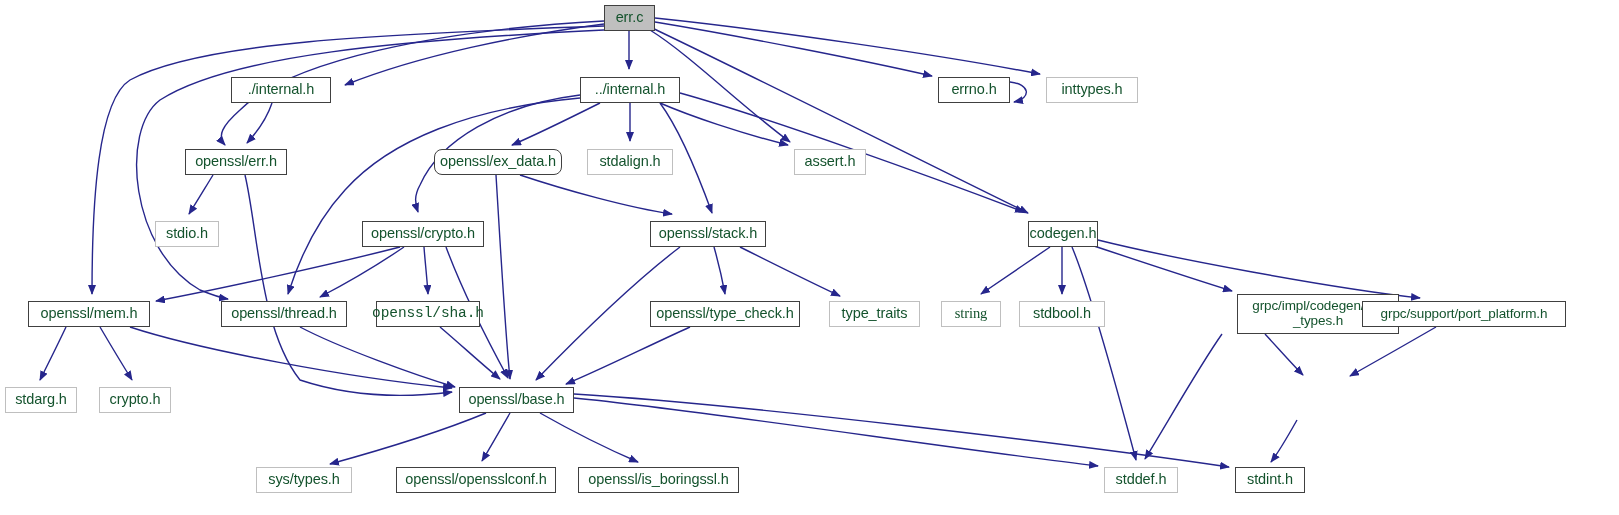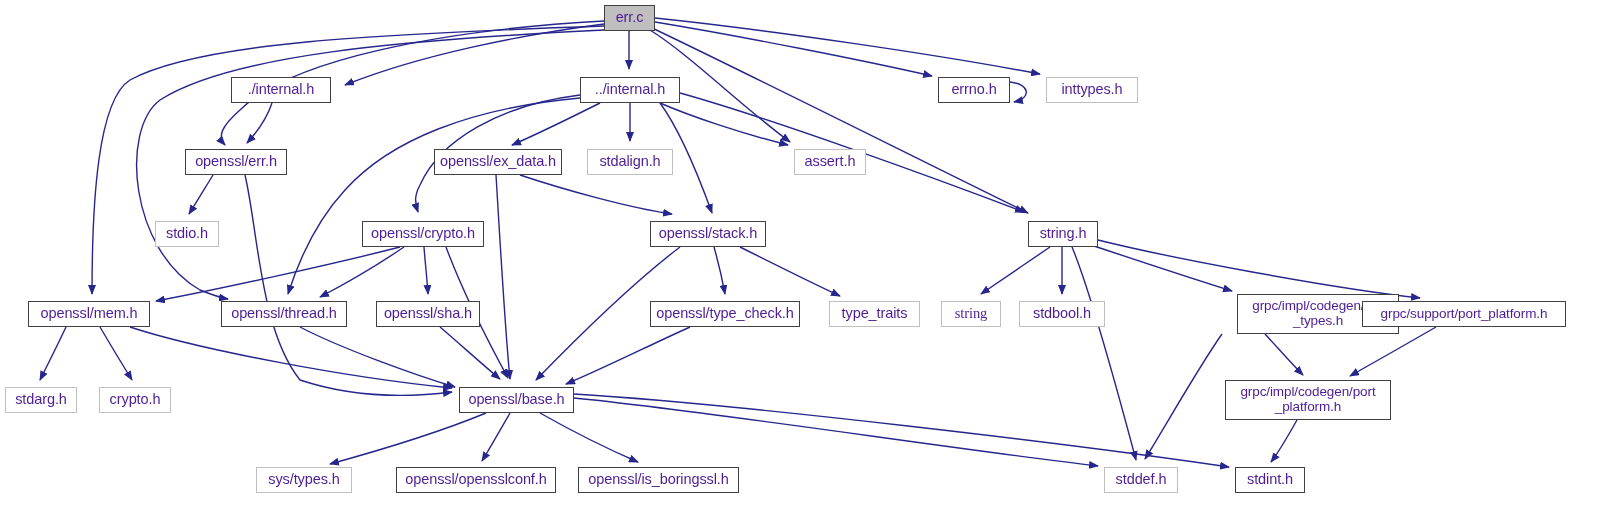--- a/index.html
+++ b/index.html
@@ -26,21 +26,21 @@
   }
   .node {
     position: absolute;
     box-sizing: border-box;
     display: flex;
     align-items: center;
     justify-content: center;
     text-align: center;
     background: #ffffff;
     border: 1px solid #bfbfbf;
-    color: #4c1d95;
+    color: #14532d;
     font-size: 14.5px;
     line-height: 1.08;
     white-space: pre;
     letter-spacing: -0.1px;
     z-index: 5;
   }
   .node.strong {
     border: 1.6px solid #404040;
   }
   .node.root {
@@ -166,57 +166,55 @@
   <div class="node strong" style="left:231px; top:77px; width:100px; height:26px;">./internal.h</div>
 
   <div class="node strong" style="left:580px; top:77px; width:100px; height:26px;">../internal.h</div>
 
   <div class="node strong" style="left:938px; top:77px; width:72px; height:26px;">errno.h</div>
 
   <div class="node" style="left:1046px; top:77px; width:92px; height:26px;">inttypes.h</div>
 
   <div class="node strong" style="left:185px; top:149px; width:102px; height:26px;">openssl/err.h</div>
 
-  <div class="node strong" style="left:434px; top:149px; width:128px; height:26px;">openssl/ex_data.h</div>
+  <div class="node strong" style="left:434px; top:149px; width:128px; height:26px;border-radius:8px;">openssl/ex_data.h</div>
 
   <div class="node" style="left:587px; top:149px; width:86px; height:26px;">stdalign.h</div>
 
   <div class="node" style="left:794px; top:149px; width:72px; height:26px;">assert.h</div>
 
   <div class="node" style="left:155px; top:221px; width:64px; height:26px;">stdio.h</div>
 
   <div class="node strong" style="left:362px; top:221px; width:122px; height:26px;">openssl/crypto.h</div>
 
   <div class="node strong" style="left:650px; top:221px; width:116px; height:26px;">openssl/stack.h</div>
 
-  <div class="node strong" style="left:1028px; top:221px; width:70px; height:26px;">string.h</div>
+  <div class="node strong" style="left:1028px; top:221px; width:70px; height:26px;">codegen.h</div>
 
   <div class="node strong" style="left:28px; top:301px; width:122px; height:26px;">openssl/mem.h</div>
 
   <div class="node strong" style="left:221px; top:301px; width:126px; height:26px;">openssl/thread.h</div>
 
-  <div class="node strong" style="left:376px; top:301px; width:104px; height:26px;">openssl/sha.h</div>
+  <div class="node strong" style="left:376px; top:301px; width:104px; height:26px;font-family:Liberation Mono, monospace;">openssl/sha.h</div>
 
   <div class="node strong" style="left:650px; top:301px; width:150px; height:26px;">openssl/type_check.h</div>
 
   <div class="node" style="left:829px; top:301px; width:91px; height:26px;">type_traits</div>
 
   <div class="node" style="left:941px; top:301px; width:60px; height:26px;font-family:Liberation Serif, serif;">string</div>
 
   <div class="node" style="left:1019px; top:301px; width:86px; height:26px;">stdbool.h</div>
 
   <div class="node strong" style="left:1237px; top:294px; width:162px; height:40px; font-size:13.5px;">grpc/impl/codegen/gpr
 _types.h</div>
 
   <div class="node strong" style="left:1362px; top:301px; width:204px; height:26px; font-size:13.5px;">grpc/support/port_platform.h</div>
 
   <div class="node strong" style="left:459px; top:387px; width:115px; height:26px;">openssl/base.h</div>
 
-  <div class="node strong" style="left:1225px; top:380px; width:166px; height:40px; font-size:13.5px;">grpc/impl/codegen/port
-_platform.h</div>
 
   <div class="node" style="left:256px; top:467px; width:96px; height:26px;">sys/types.h</div>
 
   <div class="node strong" style="left:396px; top:467px; width:160px; height:26px;">openssl/opensslconf.h</div>
 
   <div class="node strong" style="left:578px; top:467px; width:161px; height:26px;">openssl/is_boringssl.h</div>
 
   <div class="node" style="left:1104px; top:467px; width:74px; height:26px;">stddef.h</div>
 
   <div class="node strong" style="left:1235px; top:467px; width:70px; height:26px;">stdint.h</div>

